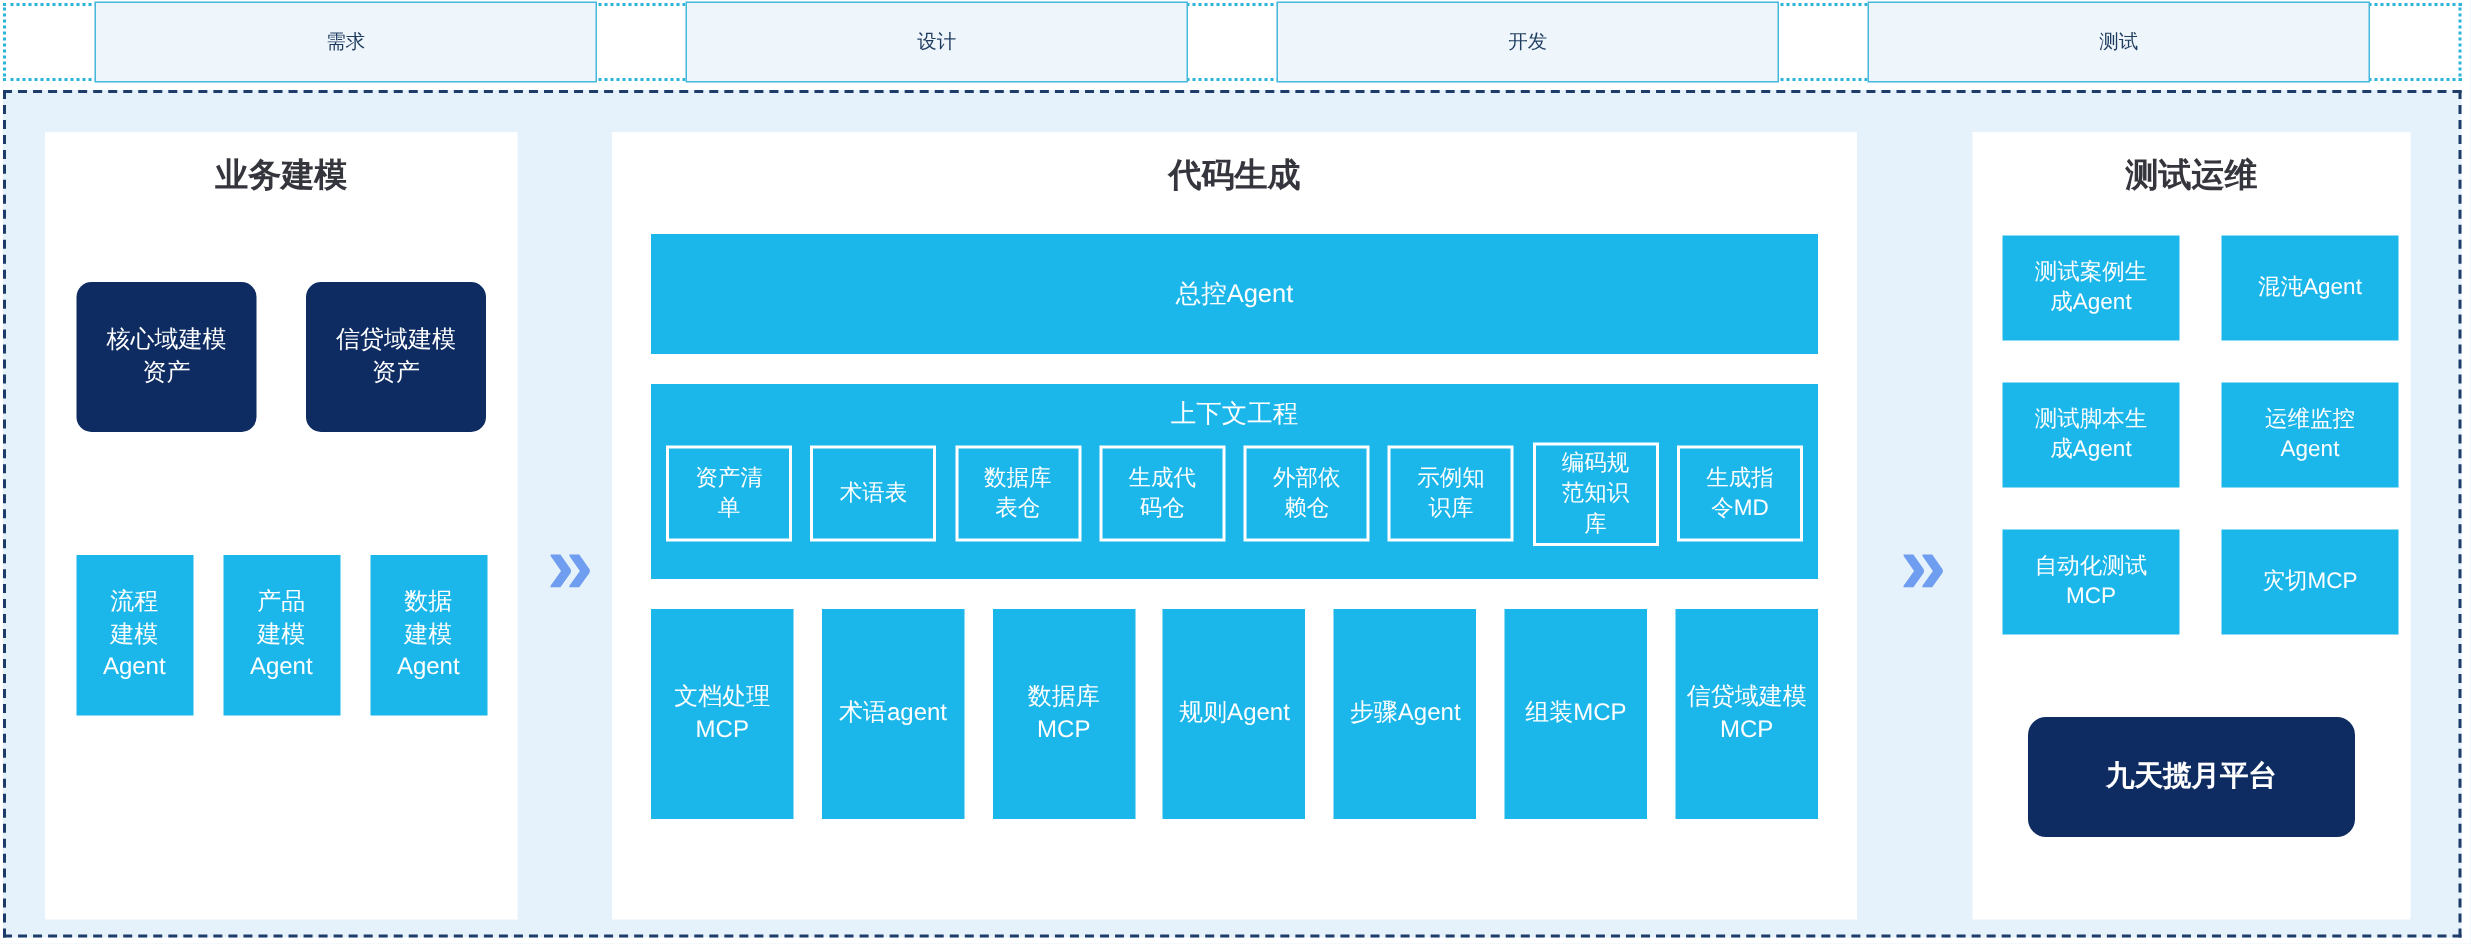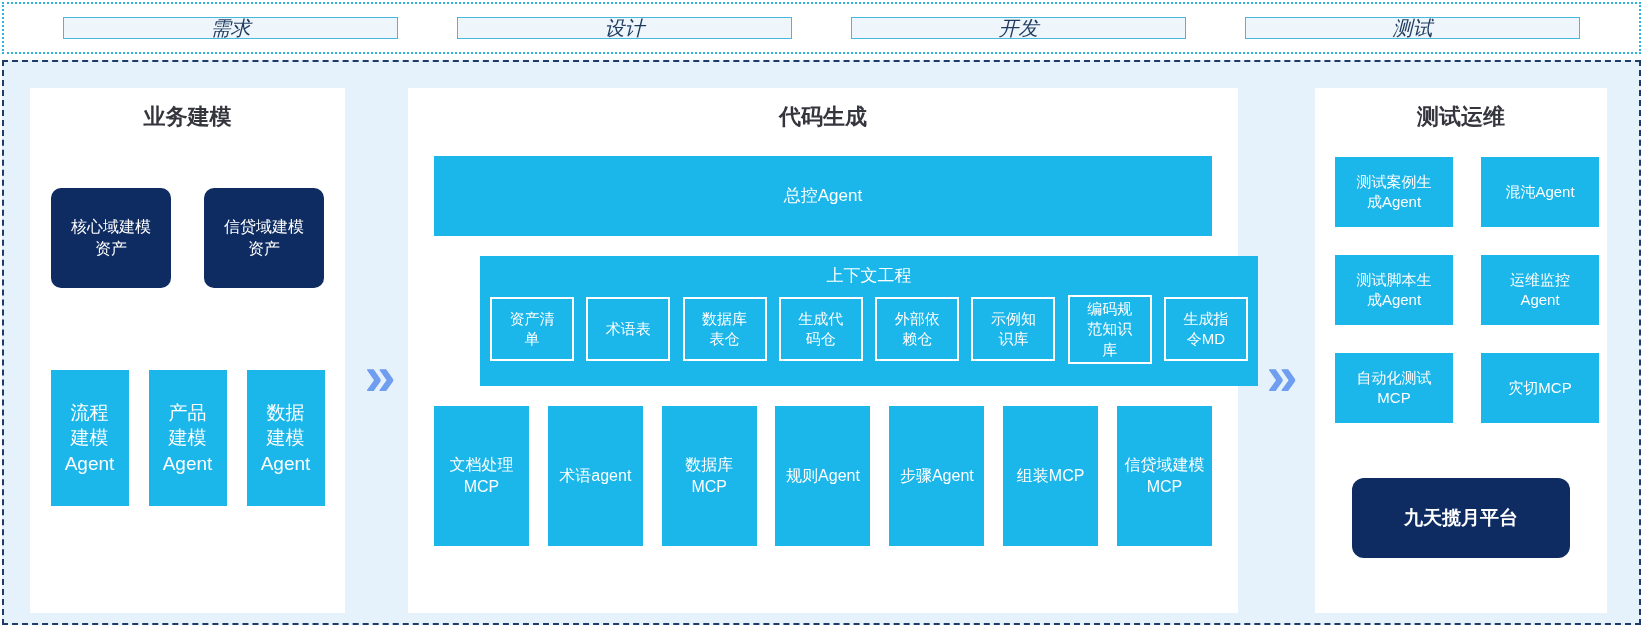--- a/index.html
+++ b/index.html
@@ -13,26 +13,26 @@
 
   
   .phase-strip {
     position: absolute; left: 2px; top: 2px;
     width: 1639px; height: 52px;
     border: 2px dotted var(--color-strip_border, #2bb3d8);
     background: #ffffff;
     display: flex; align-items: center; justify-content: space-evenly;
   }
   .phase-box {
-    width: 335px; height: 22px;
+    width: 335px; height: 54px;
     background: var(--color-phase_bg, #eef6fb);
     border: 1px solid var(--color-phase_border, #46b8dc);
     color: var(--color-phase_text, #1e3a5f);
-    font-size: 20px;
-    display: flex; align-items: center; justify-content: center; font-style: italic;
+    font-size: 13px;
+    display: flex; align-items: center; justify-content: center;
   }
 
   
   .main {
     position: absolute; left: 2px; top: 60px;
     width: 1639px; height: 565px;
     border: 2px dashed var(--color-main_border, #1d3c6a);
     background: var(--color-main_bg, #e6f2fb);
   }
   .card {
@@ -69,34 +69,33 @@
   
   .assets-row {
     position: absolute; top: 100px; left: 0; width: 100%;
     display: flex; justify-content: center; gap: 33px;
   }
   .asset-box { width: 120px; height: 100px; border-radius: 10px; font-size: 16px; }
   .agents-row {
     position: absolute; top: 282px; left: 0; width: 100%;
     display: flex; justify-content: center; gap: 20px;
   }
-  .agent-box { width: 78px; height: 136px; font-size: 19px; }
+  .agent-box { width: 78px; height: 107px; font-size: 16px; }
 
   
   .master-bar {
     position: absolute; top: 68px; left: 26px;
     width: 778px; height: 80px;
     display: flex; align-items: center; justify-content: center;
     font-size: 17px;
   }
   .context-block {
     position: absolute; top: 168px; left: 26px;
     width: 778px; height: 130px;
     padding: 8px 10px 0 10px;
-    margin-left: 46px;
   }
   .context-title { text-align: center; font-size: 17px; margin-bottom: 8px; }
   .context-items {
     display: flex; justify-content: space-between; align-items: center;
   }
   .ctx-item {
     width: 84px; min-height: 64px;
     border: 2px solid #ffffff;
     font-size: 15px; padding: 2px 0;
   }

